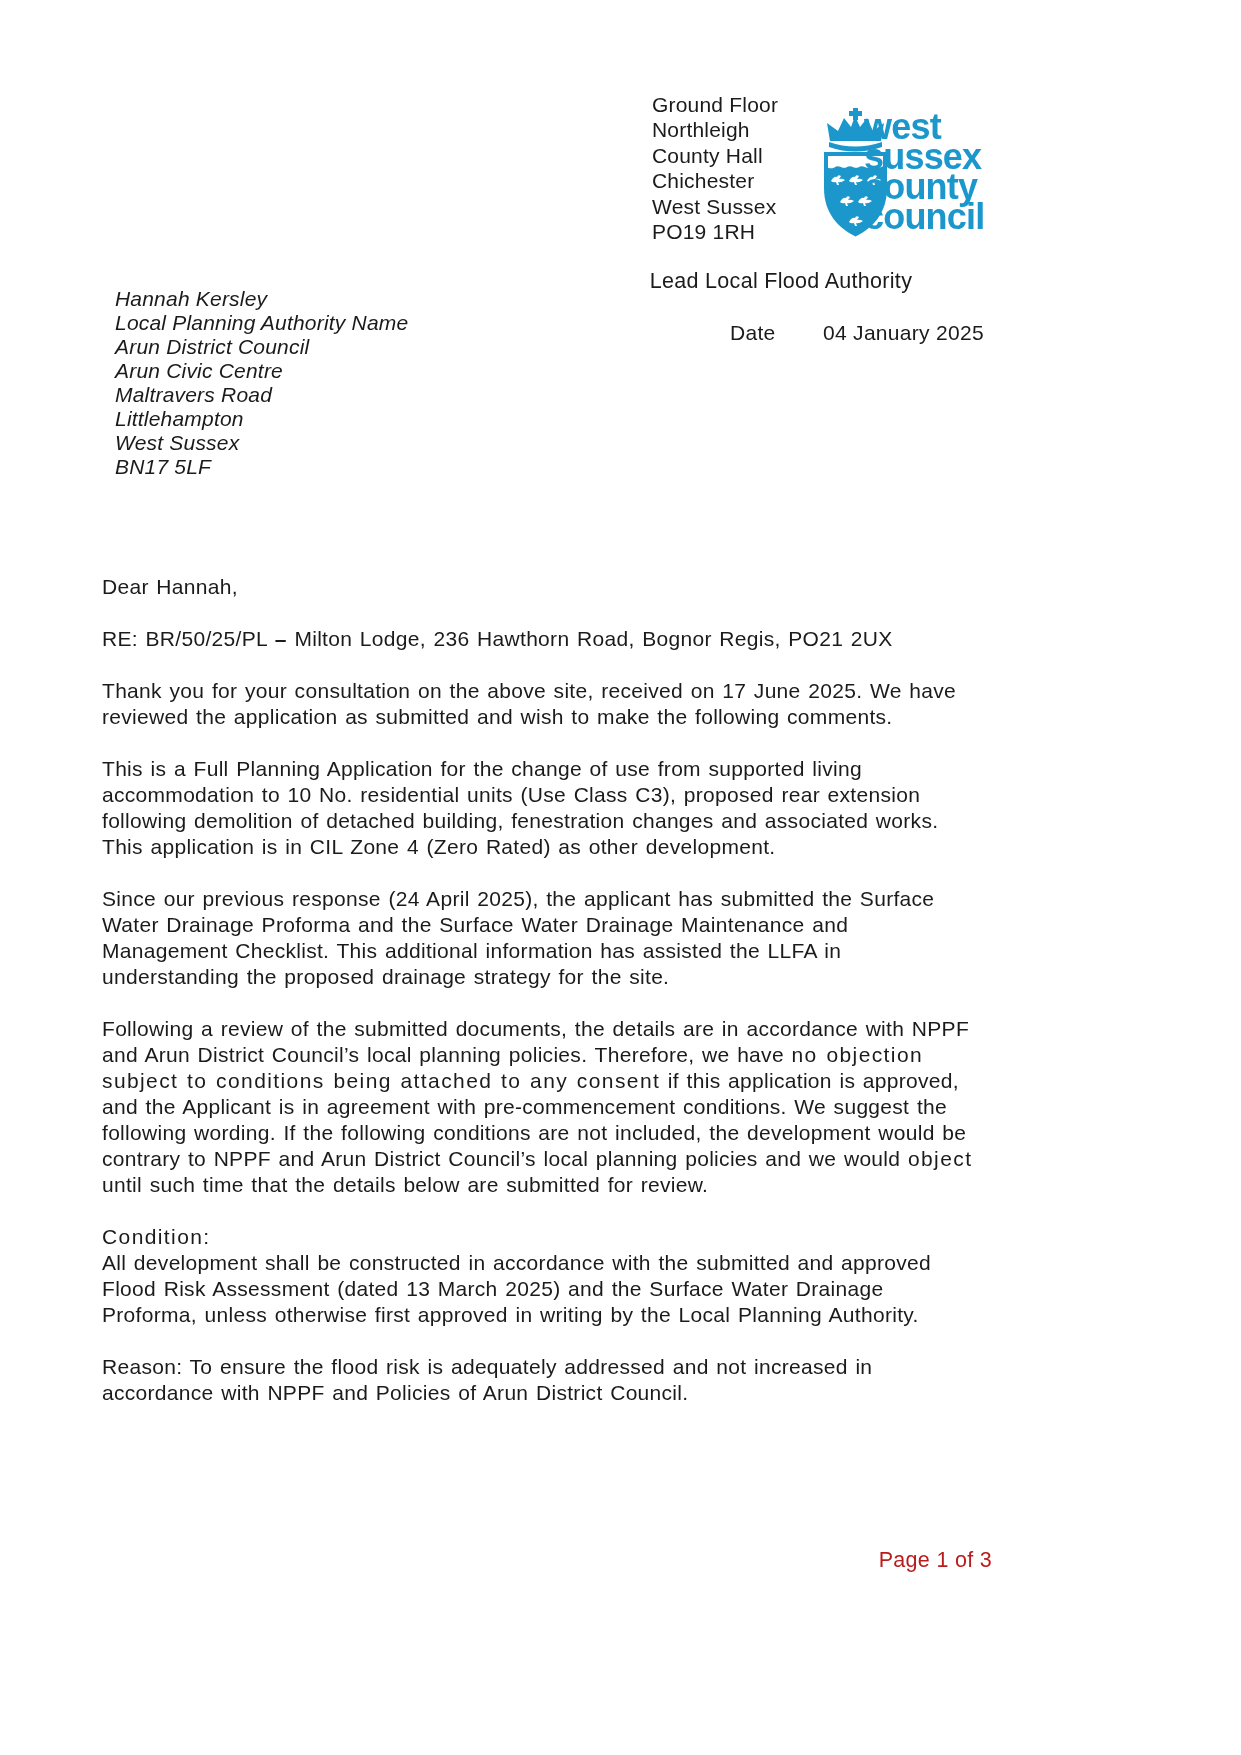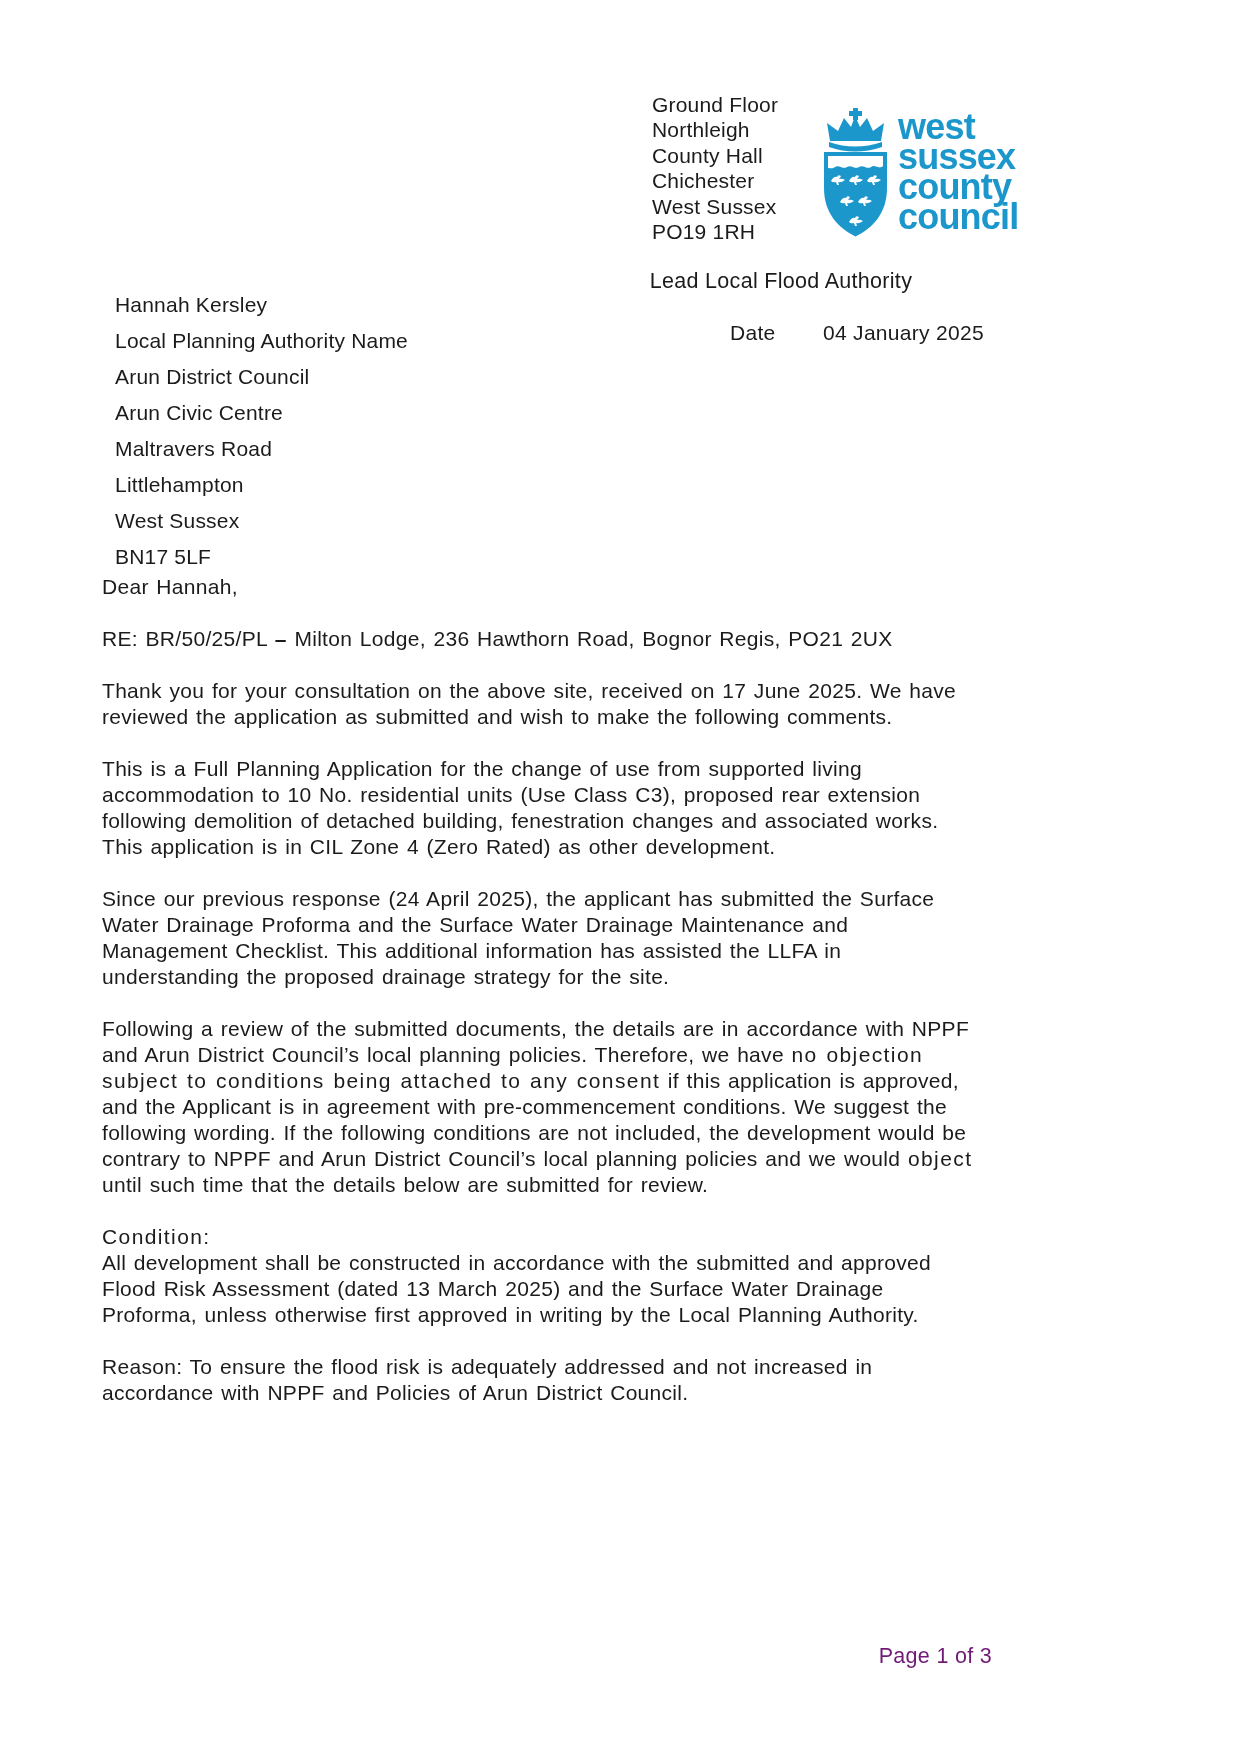--- a/index.html
+++ b/index.html
@@ -9,48 +9,48 @@
   }
   .pre { white-space:pre-line; }
 
   
   .sender-address {
     position:absolute; left:613px; top:92px;
     font-size:21px; line-height:25.4px; letter-spacing:0.2px;margin-left:39px;
   }
   .crest { position:absolute; left:818px; top:108px; }
   .logo-text {
-    position:absolute; left:898px; top:112px;
+    position:absolute; left:864px; top:112px;
     font-size:36px; line-height:30px; font-weight:bold;
     letter-spacing:-0.8px; color:#1c97cc;
   }
   .authority-label {
     position:absolute; left:581px; top:269px; width:400px;
     text-align:center; font-size:21.5px; letter-spacing:0.3px;
   }
   .date-label { position:absolute; left:730px; top:321px; font-size:21px; letter-spacing:0.3px; }
   .date-value { position:absolute; left:823px; top:321px; font-size:21px; letter-spacing:0.3px; }
 
   .recipient-address {
     position:absolute; left:115px; top:287px;
-    font-size:21px; line-height:36px; letter-spacing:0.2px;
+    font-size:21px; line-height:24px; letter-spacing:0.2px;font-style:italic;
   }
 
   
   .letter-body {
     position:absolute; left:102px; top:574px; width:1005px;
     font-size:21px; line-height:26px; letter-spacing:0.3px; word-spacing:1.5px;
   }
   .letter-body p { margin:0 0 26px 0; }
   .tracked { letter-spacing:1.4px; }
   .bold { font-weight:bold; }
 
   .page-number {
-    position:absolute; left:767px; top:1644px; width:225px; text-align:right;
-    font-size:21.5px; color:#701a75; letter-spacing:0.3px;
+    position:absolute; left:767px; top:1548px; width:225px; text-align:right;
+    font-size:21.5px; color:#b91c1c; letter-spacing:0.3px;
   }
 </style>
 </head>
 <body>
 
 <div class="sender-address pre">Ground Floor
 Northleigh
 County Hall
 Chichester
 West Sussex

